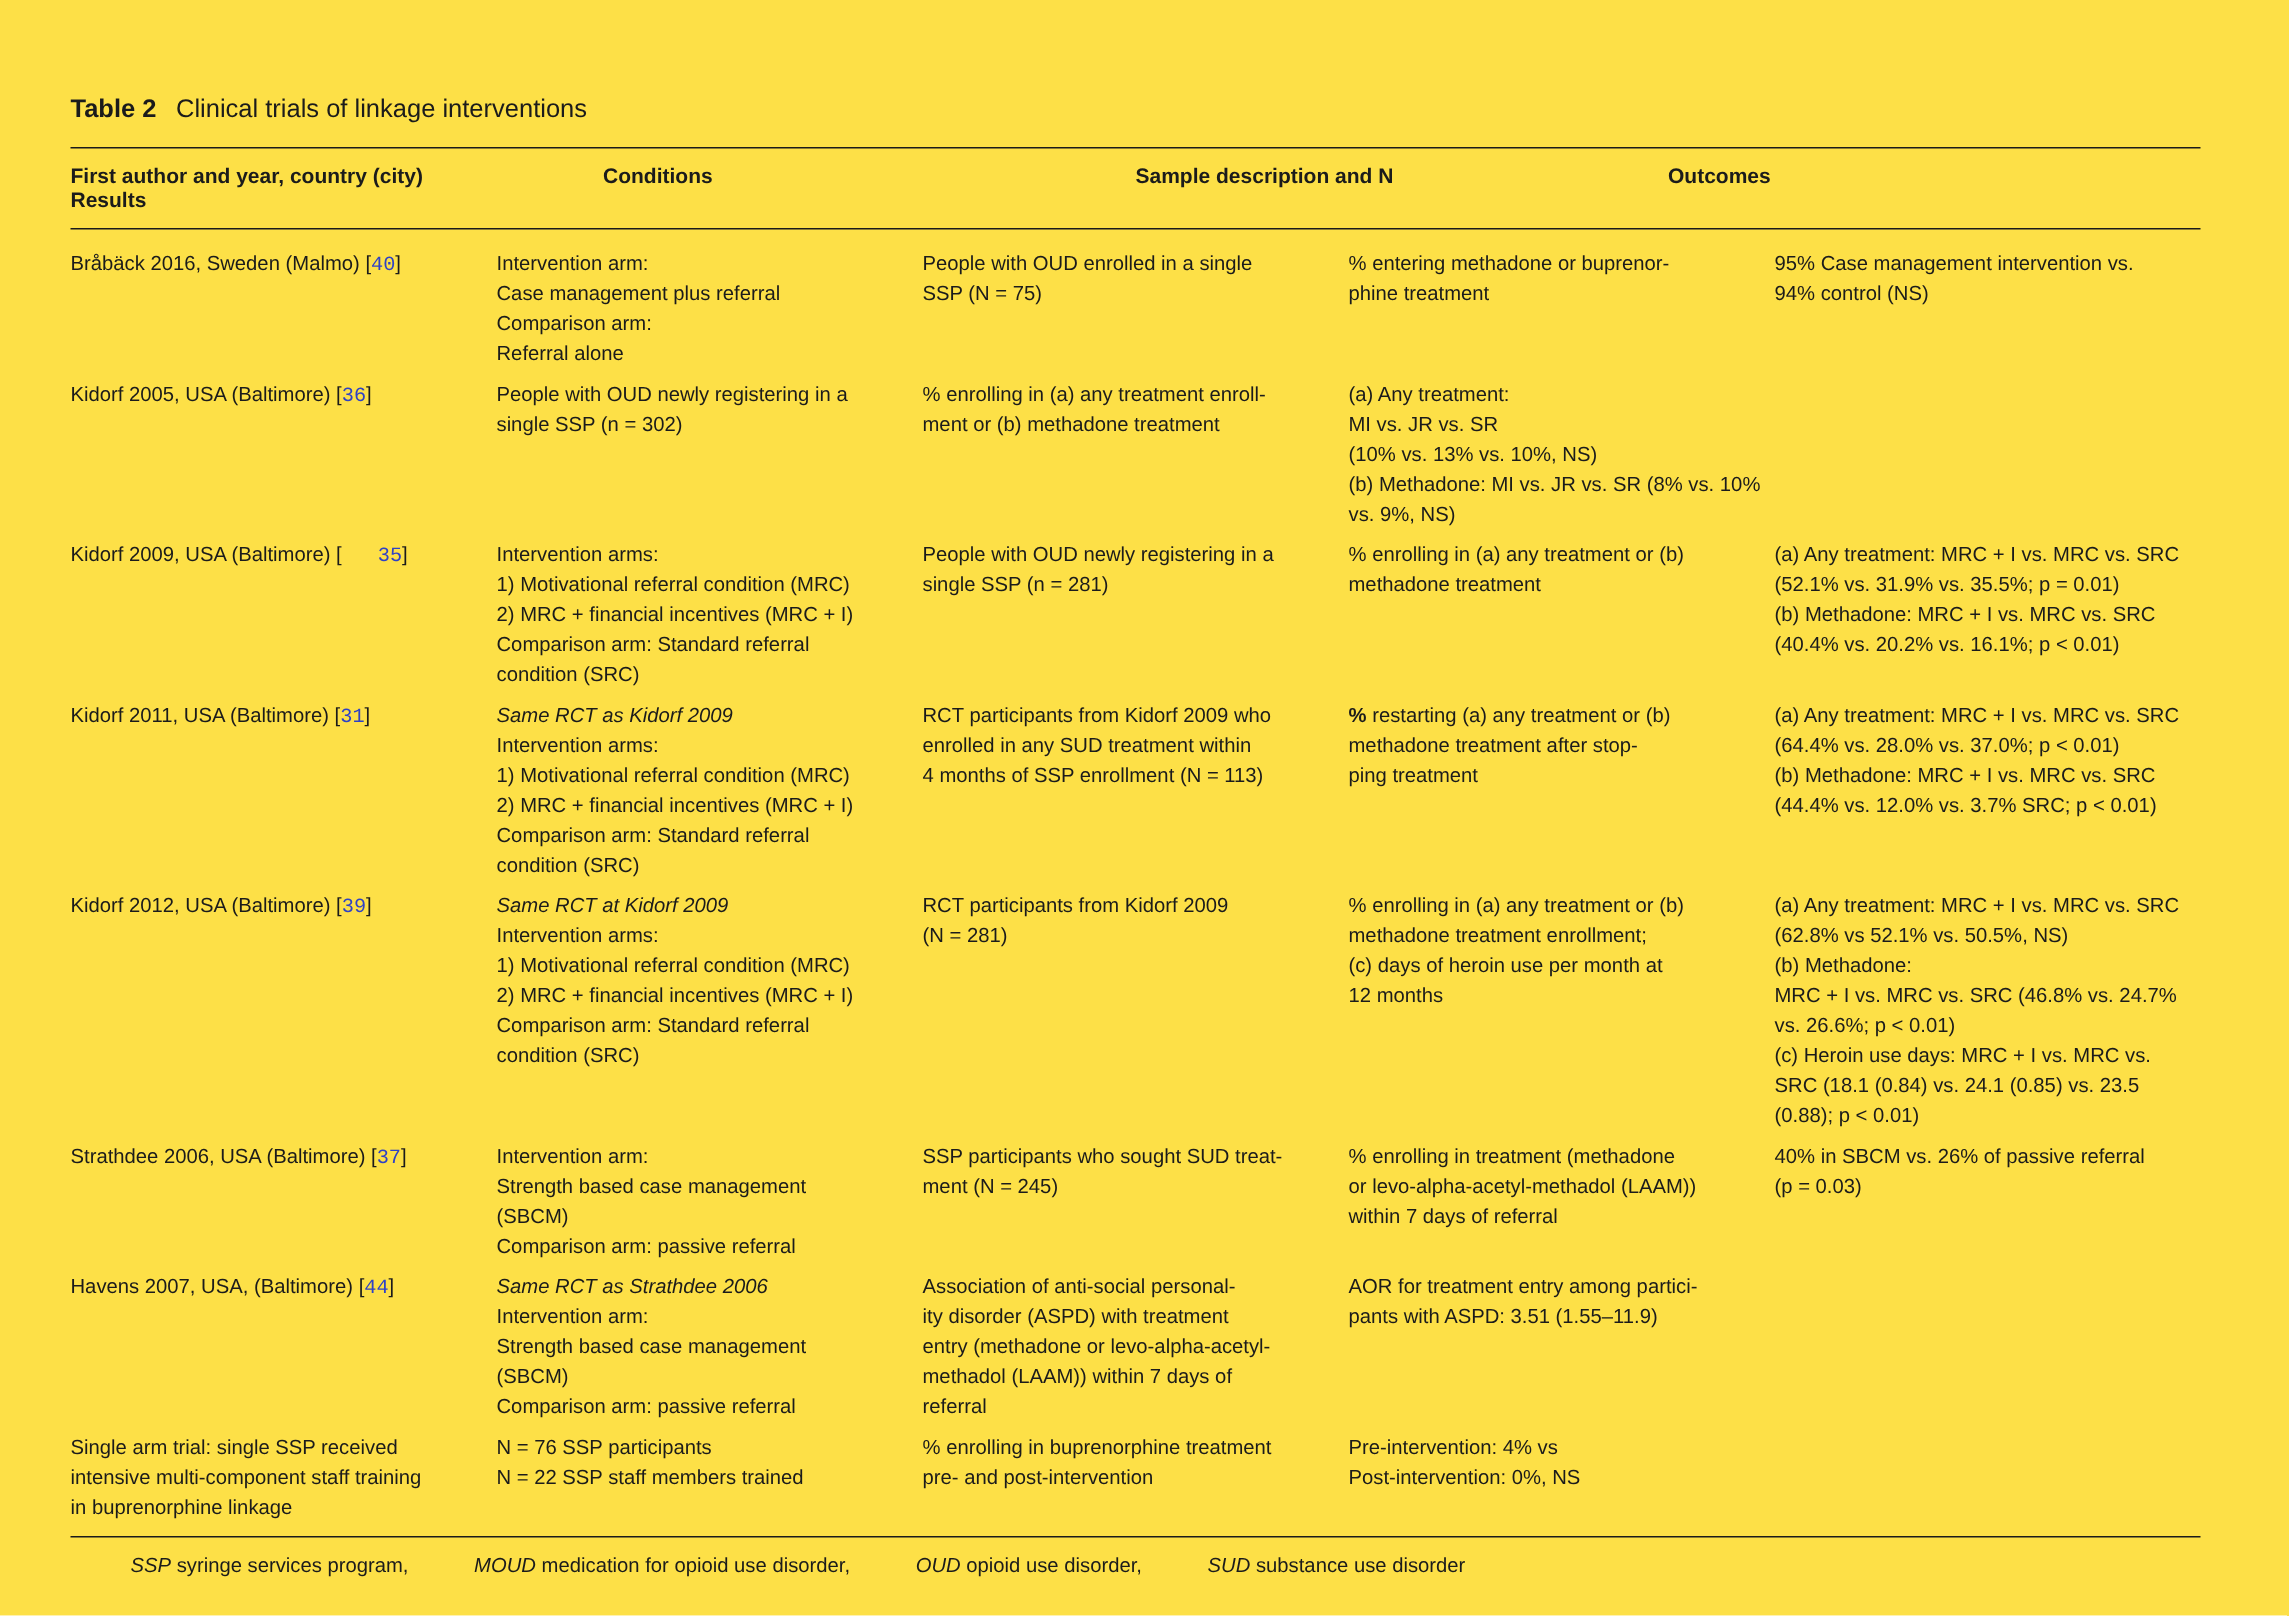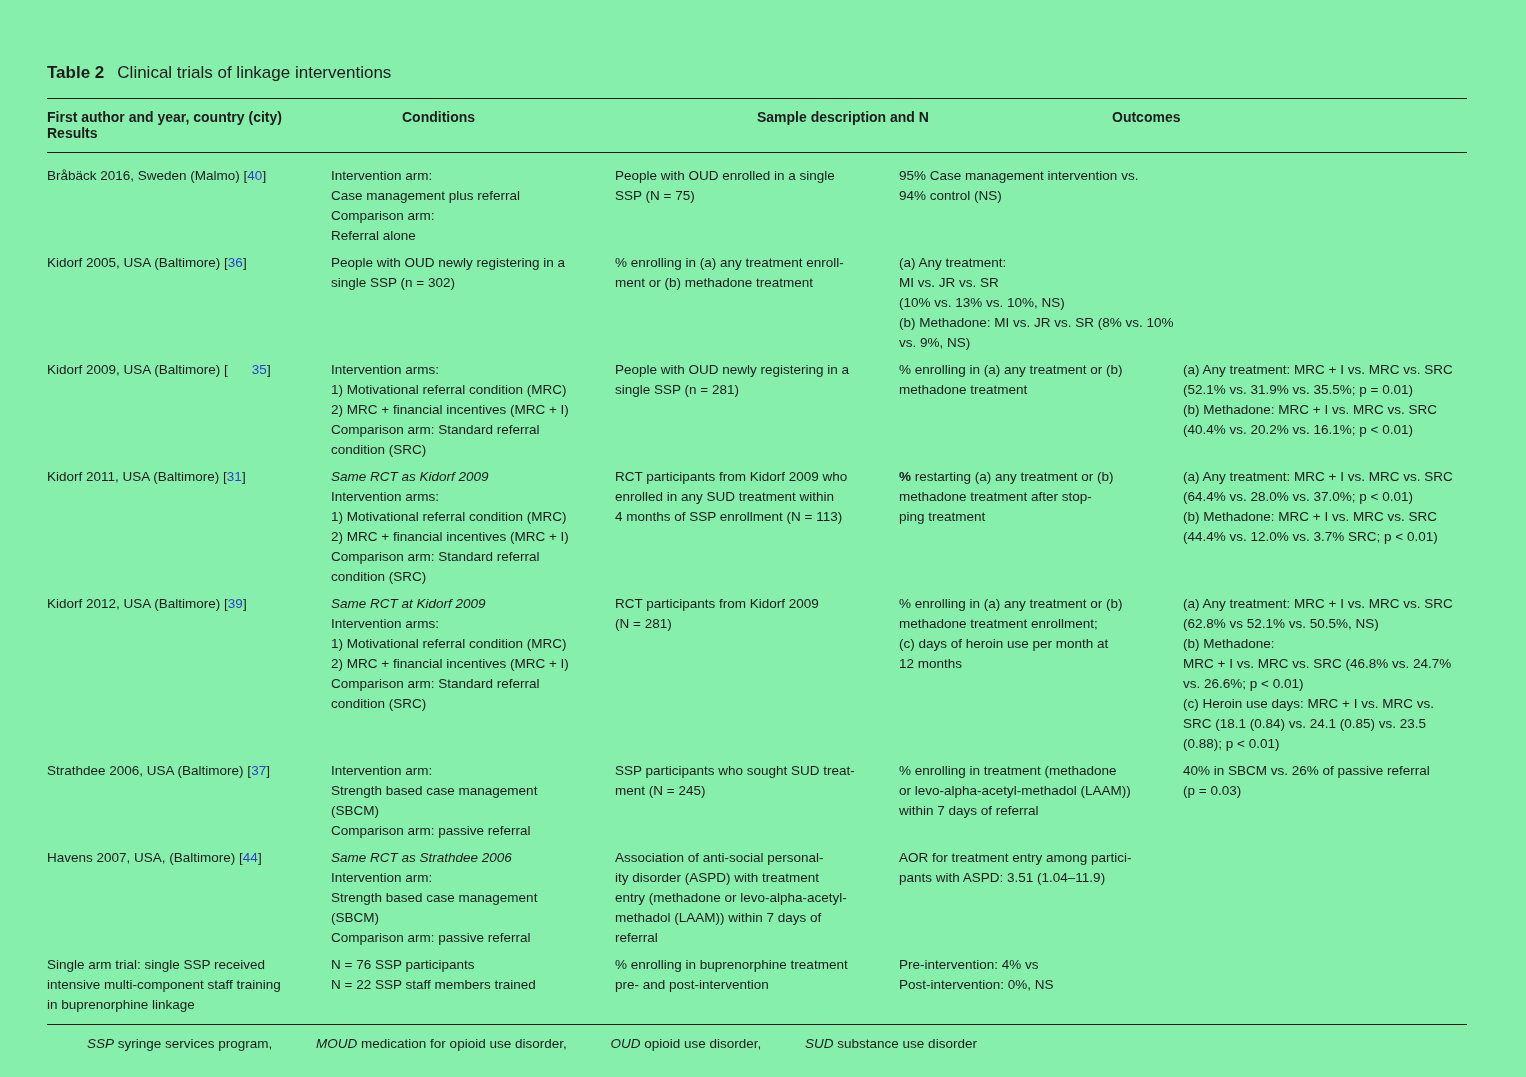--- a/index.html
+++ b/index.html
@@ -1,21 +1,21 @@
 <!DOCTYPE html>
 <html><head>
 <meta charset="utf-8">
 <style>
   html, body { margin: 0; padding: 0; background: #ffffff; }
   .page {
     width: 1526px;
     height: 1077px;
     box-sizing: border-box;
     padding: 62px 59px 0 47px;
-    background: #86efac;
+    background: #fde047;
     font-family: "Liberation Sans", sans-serif;
     color: #1b1b1b;
     overflow: hidden;
   }
   .title { font-size: 17px; line-height: 22px; margin-bottom: 14px; }
   .title .lbl { font-weight: bold; }
   .title .cap { margin-left: 13px; }
 
   .tbl { width: 100%; }
   .hdr-row {
@@ -37,21 +37,21 @@
     line-height: 20px;
     padding-top: 7px;
   }
   .rows-wrap .row:first-child { padding-top: 13px; }
   .cell { padding-right: 14px; }
   .cell:last-child { padding-right: 0; }
   .txt { white-space: pre-line; }
   .it { font-style: italic; }
   .b { font-weight: bold; }
   .note { white-space: pre-line; font-style: italic; }
-  .ref { color: #2e41c6; }
+  .ref { color: #2e41c6; font-family: Liberation Mono, monospace; }
 
   .footnote { margin-top: 10px; font-size: 13.5px; line-height: 18px; }
   .footnote .it { font-style: italic; margin-left: 40px; }
 </style>
 </head>
 <body>
 
 <div class="page">
 
   <div class="title"><span class="lbl">Table 2</span><span class="cap">Clinical trials of linkage interventions</span></div>
@@ -69,20 +69,22 @@
     <div class="rows-wrap">
 
       <div class="row">
         <div class="cell"><span class="txt">Bråbäck 2016, Sweden (Malmo) </span><span>[</span><span class="ref" style="color: rgb(46, 65, 198);">40</span><span>]</span></div>
         <div class="cell"><div class="note"></div><span class="txt">Intervention arm:
 Case management plus referral
 Comparison arm:
 Referral alone</span></div>
         <div class="cell"><span class="txt">People with OUD enrolled in a single
 SSP (N = 75)</span></div>
+        <div class="cell"><span class="b txt"></span><span class="txt">% entering methadone or buprenor-
+phine treatment</span></div>
         <div class="cell"><span class="txt">95% Case management intervention vs.
 94% control (NS)</span></div>
       </div>
 
       <div class="row">
         <div class="cell"><span class="txt">Kidorf 2005, USA (Baltimore) </span><span>[</span><span class="ref" style="color: rgb(46, 65, 198);">36</span><span>]</span></div>
         <div class="cell"><span class="txt">People with OUD newly registering in a
 single SSP (n = 302)</span></div>
         <div class="cell"><span class="b txt"></span><span class="txt">% enrolling in (a) any treatment enroll-
 ment or (b) methadone treatment</span></div>
@@ -172,21 +174,21 @@
         <div class="cell"><div class="note">Same RCT as Strathdee 2006</div><span class="txt">Intervention arm:
 Strength based case management
 (SBCM)
 Comparison arm: passive referral</span></div>
         <div class="cell"><span class="b txt"></span><span class="txt">Association of anti-social personal-
 ity disorder (ASPD) with treatment
 entry (methadone or levo-alpha-acetyl-
 methadol (LAAM)) within 7 days of
 referral</span></div>
         <div class="cell"><span class="txt">AOR for treatment entry among partici-
-pants with ASPD: 3.51 (1.04–11.9)</span></div>
+pants with ASPD: 3.51 (1.55–11.9)</span></div>
       </div>
 
       <div class="row">
         <div class="cell"><div class="note"></div><span class="txt">Single arm trial: single SSP received
 intensive multi-component staff training
 in buprenorphine linkage</span></div>
         <div class="cell"><span class="txt">N = 76 SSP participants
 N = 22 SSP staff members trained</span></div>
         <div class="cell"><span class="b txt"></span><span class="txt">% enrolling in buprenorphine treatment
 pre- and post-intervention</span></div>

